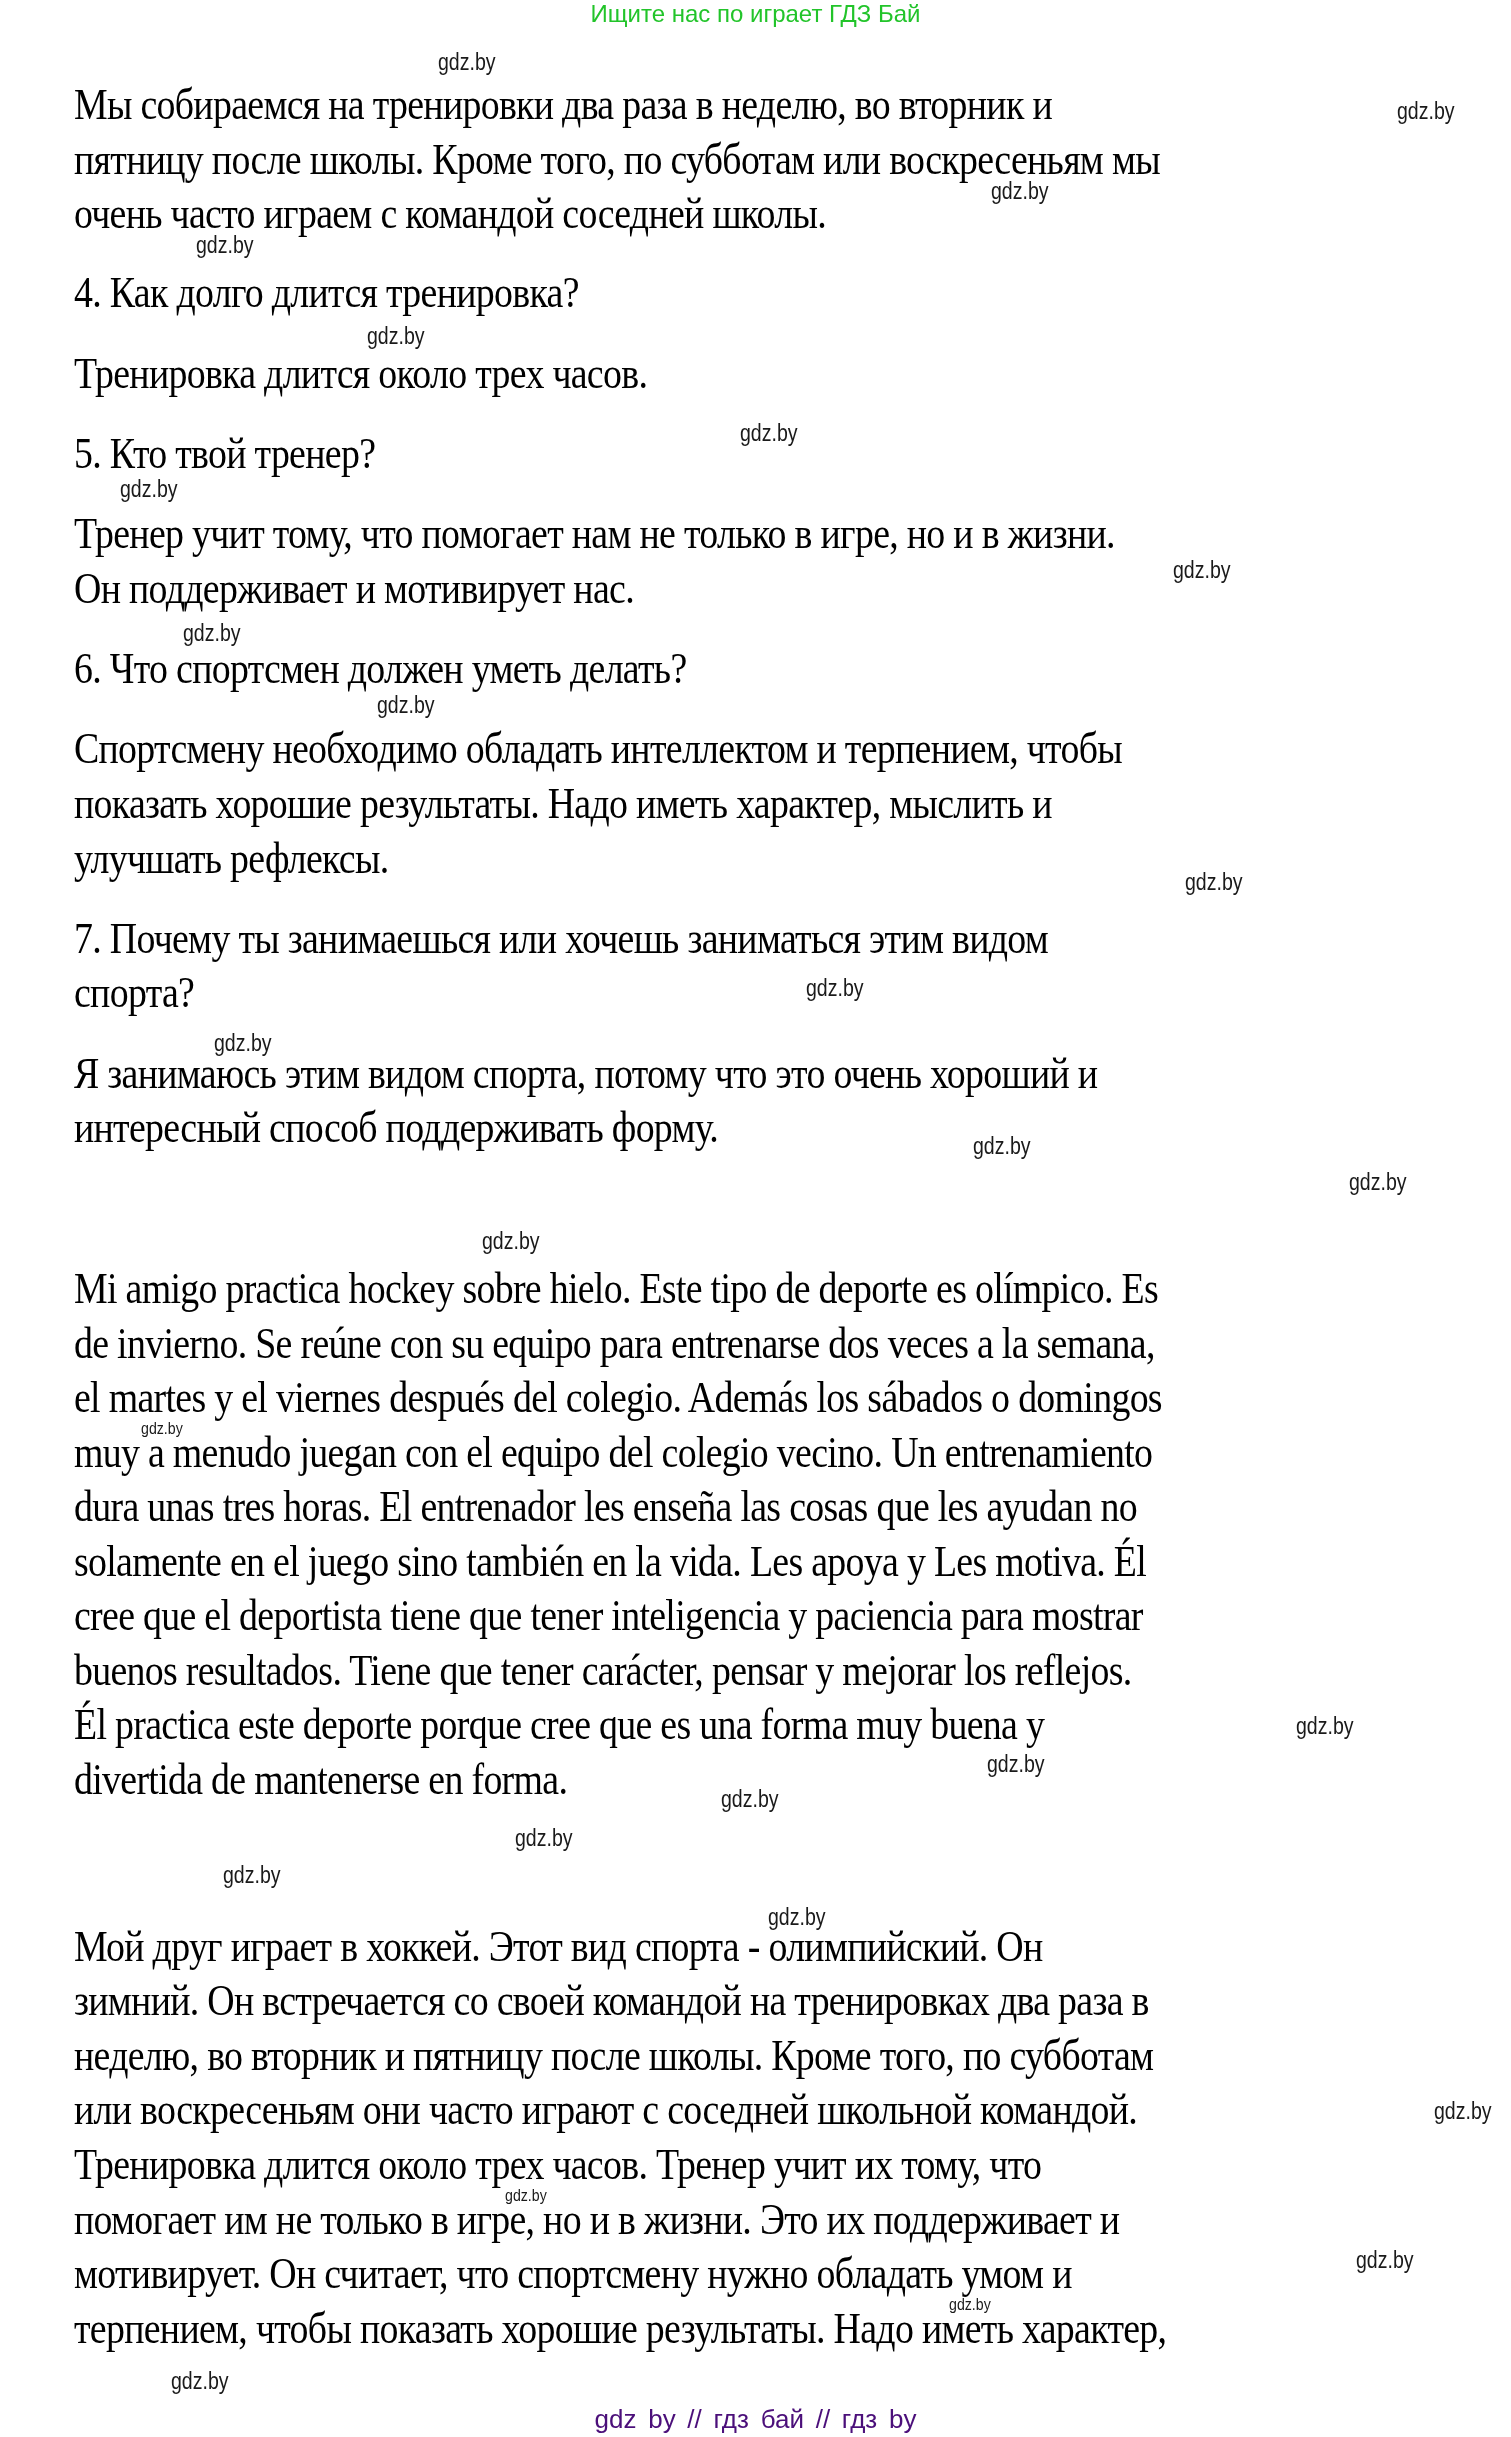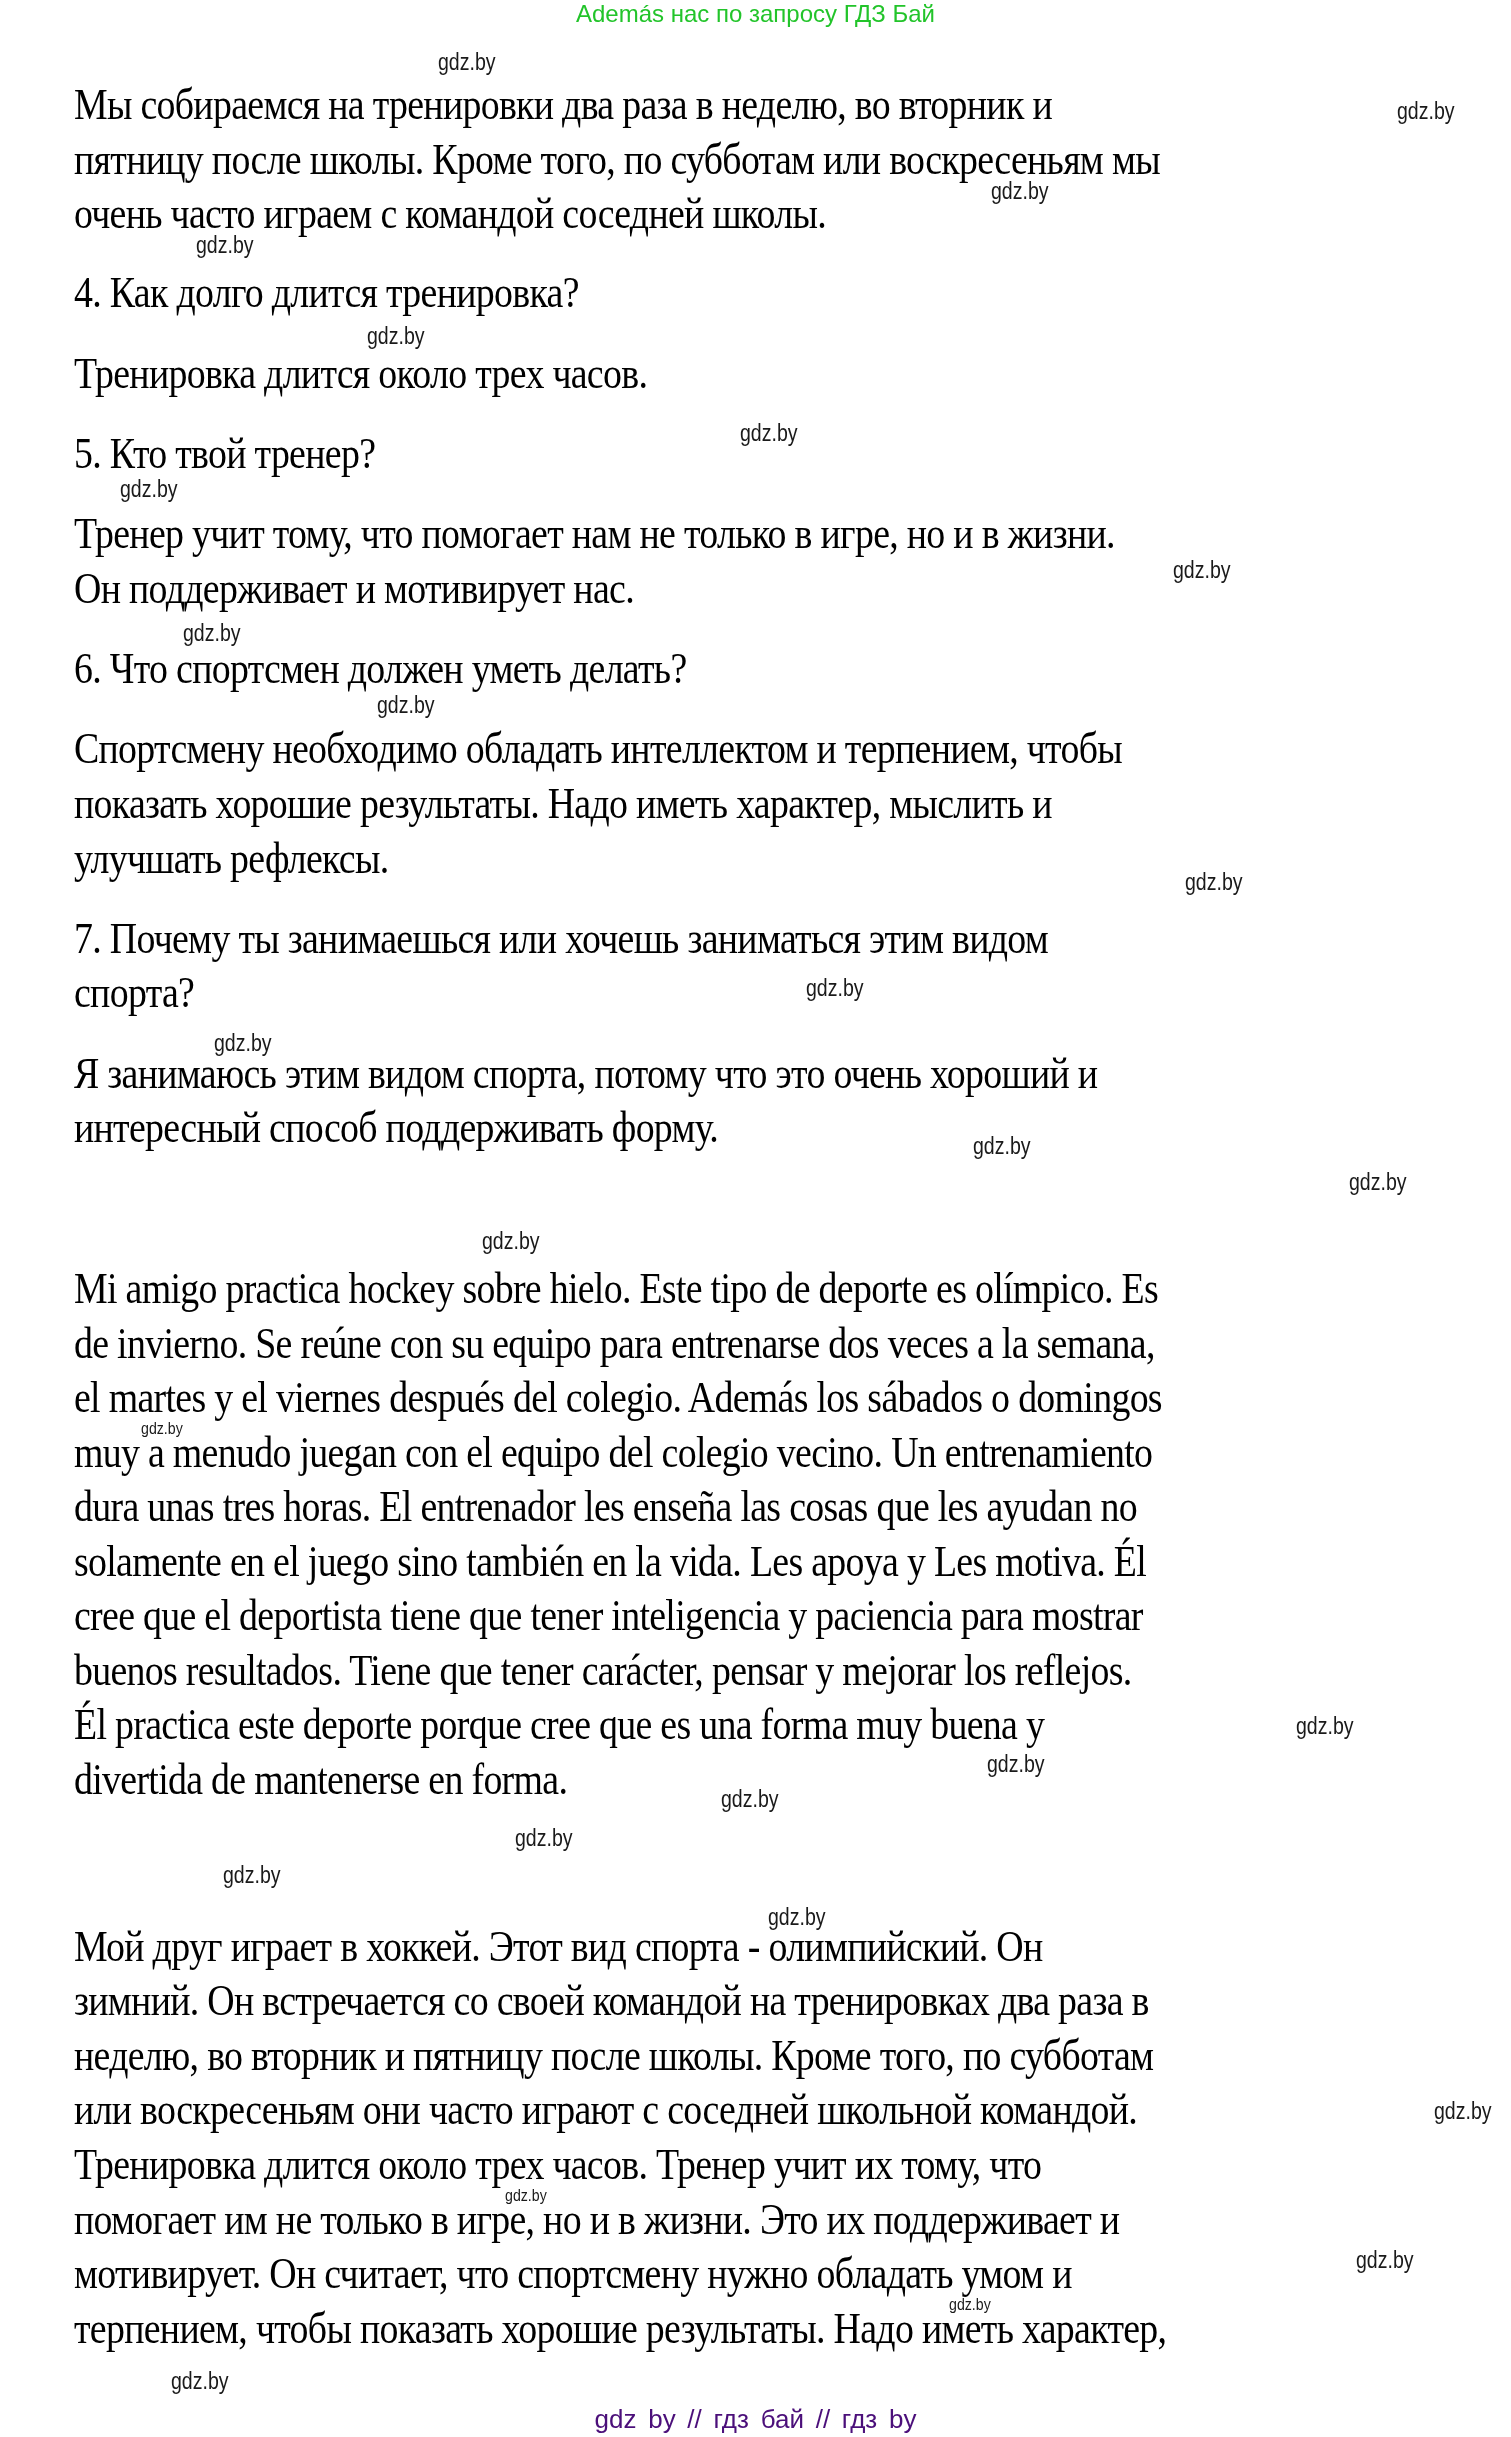--- a/index.html
+++ b/index.html
@@ -24,21 +24,21 @@
   .wm {
     position: absolute; font-family: "Liberation Sans", sans-serif;
     font-size: 23px; line-height: 24px; color: #1a1a1a; white-space: nowrap;
     transform: scaleX(0.85); transform-origin: left top;
   }
   .wm.small { font-size: 16.7px; line-height: 18px; }
 </style>
 </head>
 <body>
 
-<div class="header">Además нас по запросу ГДЗ Бай</div>
+<div class="header">Ищите нас по играет ГДЗ Бай</div>
 
 <div class="line" style="top: 80px; transform: scaleX(0.86);">Мы собираемся на тренировки два раза в неделю, во вторник и</div>
 <div class="line" style="top: 135px; transform: scaleX(0.86);">пятницу после школы. Кроме того, по субботам или воскресеньям мы</div>
 <div class="line" style="top: 189px; transform: scaleX(0.86);">очень часто играем с командой соседней школы.</div>
 
 <div class="line" style="top: 268px; transform: scaleX(0.86);">4. Как долго длится тренировка?</div>
 <div class="line" style="top: 349px; transform: scaleX(0.86);">Тренировка длится около трех часов.</div>
 
 <div class="line" style="top: 429px; transform: scaleX(0.86);">5. Кто твой тренер?</div>
 <div class="line" style="top: 509px; transform: scaleX(0.86);">Тренер учит тому, что помогает нам не только в игре, но и в жизни.</div>

